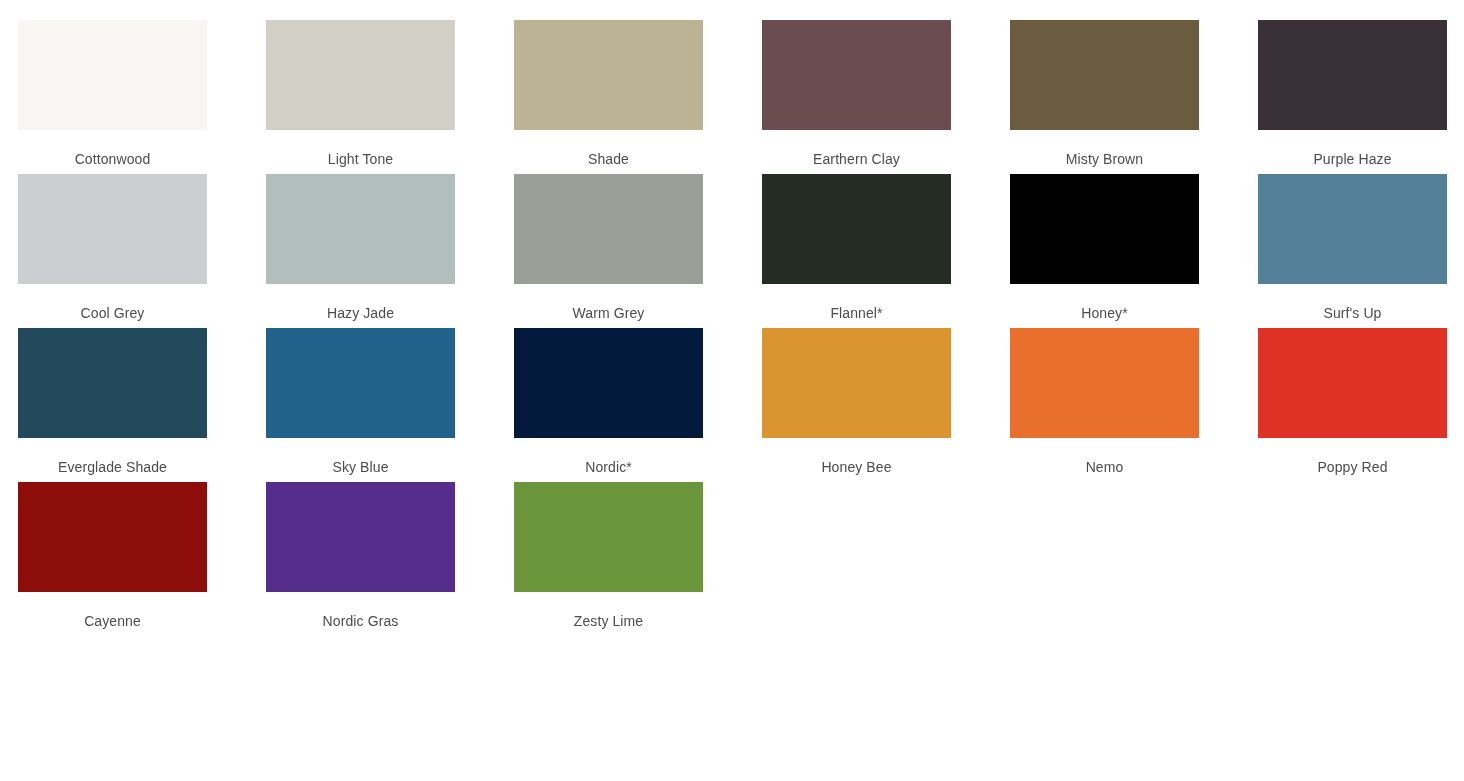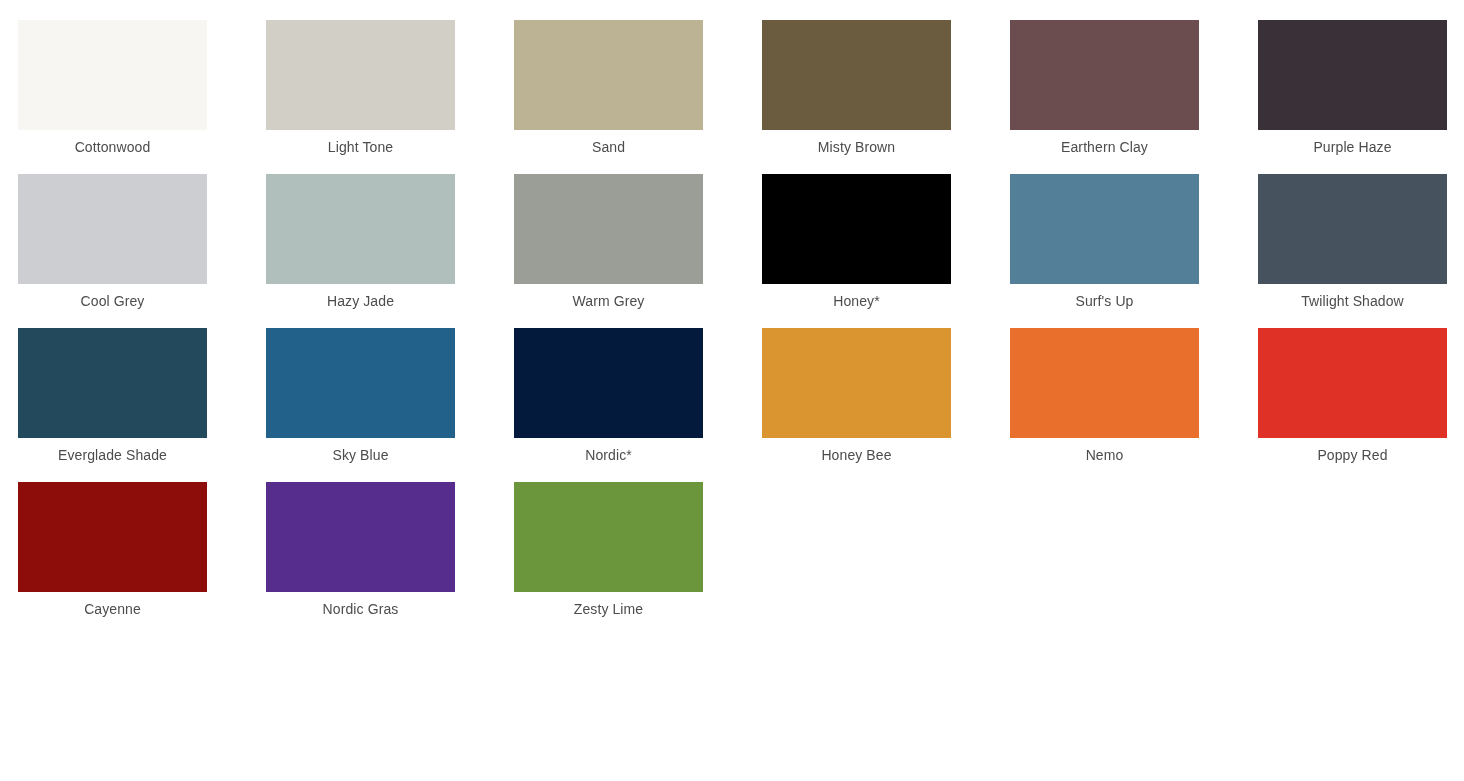--- a/index.html
+++ b/index.html
@@ -37,76 +37,76 @@
     height: 110px;
     display: block;
   }
 
   .swatch-label {
     width: 189px;
     text-align: center;
     font-size: 14px;
     line-height: 19px;
     color: #4c4c4c;
-    margin-top: 8px;
+    margin-top: 20px;
     white-space: nowrap;
     letter-spacing: 0.1px;
   }
 </style>
 </head>
 <body style="background: rgb(255, 255, 255);">
 
 <main id="palette-grid">
     <div class="swatch-cell">
       <div class="swatch-chip" style="background-color: rgb(248, 246, 242);"></div>
       <div class="swatch-label">Cottonwood</div>
     </div>
     <div class="swatch-cell">
       <div class="swatch-chip" style="background-color: rgb(210, 208, 198);"></div>
       <div class="swatch-label">Light Tone</div>
     </div>
     <div class="swatch-cell">
       <div class="swatch-chip" style="background-color: rgb(188, 178, 148);"></div>
-      <div class="swatch-label">Sand</div>
+      <div class="swatch-label">Shade</div>
+    </div>
+    <div class="swatch-cell">
+      <div class="swatch-chip" style="background-color: rgb(107, 77, 79);"></div>
+      <div class="swatch-label">Earthern Clay</div>
     </div>
     <div class="swatch-cell">
       <div class="swatch-chip" style="background-color: rgb(107, 91, 63);"></div>
       <div class="swatch-label">Misty Brown</div>
-    </div>
-    <div class="swatch-cell">
-      <div class="swatch-chip" style="background-color: rgb(107, 77, 79);"></div>
-      <div class="swatch-label">Earthern Clay</div>
     </div>
     <div class="swatch-cell">
       <div class="swatch-chip" style="background-color: rgb(57, 48, 56);"></div>
       <div class="swatch-label">Purple Haze</div>
     </div>
     <div class="swatch-cell">
       <div class="swatch-chip" style="background-color: rgb(204, 206, 210);"></div>
       <div class="swatch-label">Cool Grey</div>
     </div>
     <div class="swatch-cell">
       <div class="swatch-chip" style="background-color: rgb(176, 191, 188);"></div>
       <div class="swatch-label">Hazy Jade</div>
     </div>
     <div class="swatch-cell">
       <div class="swatch-chip" style="background-color: rgb(155, 158, 151);"></div>
       <div class="swatch-label">Warm Grey</div>
     </div>
     <div class="swatch-cell">
+      <div class="swatch-chip" style="background-color: rgb(36, 44, 36);"></div>
+      <div class="swatch-label">Flannel*</div>
+    </div>
+    <div class="swatch-cell">
       <div class="swatch-chip" style="background-color: rgb(0, 0, 0);"></div>
       <div class="swatch-label">Honey*</div>
     </div>
     <div class="swatch-cell">
       <div class="swatch-chip" style="background-color: rgb(84, 127, 153);"></div>
       <div class="swatch-label">Surf's Up</div>
-    </div>
-    <div class="swatch-cell">
-      <div class="swatch-chip" style="background-color: rgb(71, 82, 95);"></div>
-      <div class="swatch-label">Twilight Shadow</div>
     </div>
     <div class="swatch-cell">
       <div class="swatch-chip" style="background-color: rgb(35, 74, 92);"></div>
       <div class="swatch-label">Everglade Shade</div>
     </div>
     <div class="swatch-cell">
       <div class="swatch-chip" style="background-color: rgb(34, 97, 138);"></div>
       <div class="swatch-label">Sky Blue</div>
     </div>
     <div class="swatch-cell">

